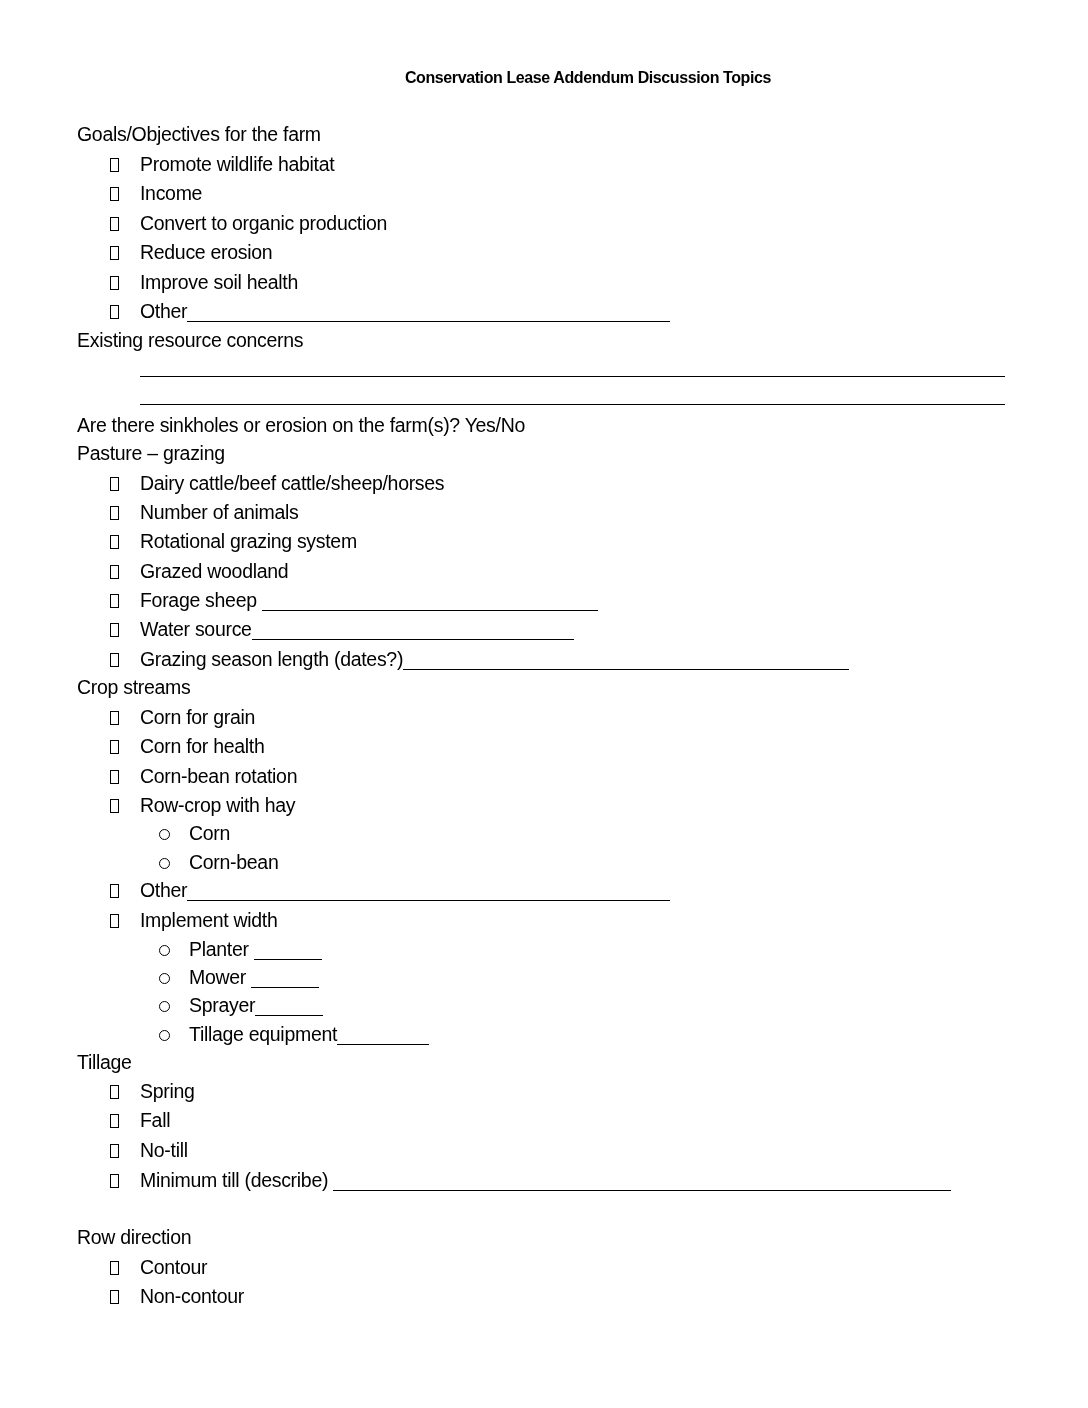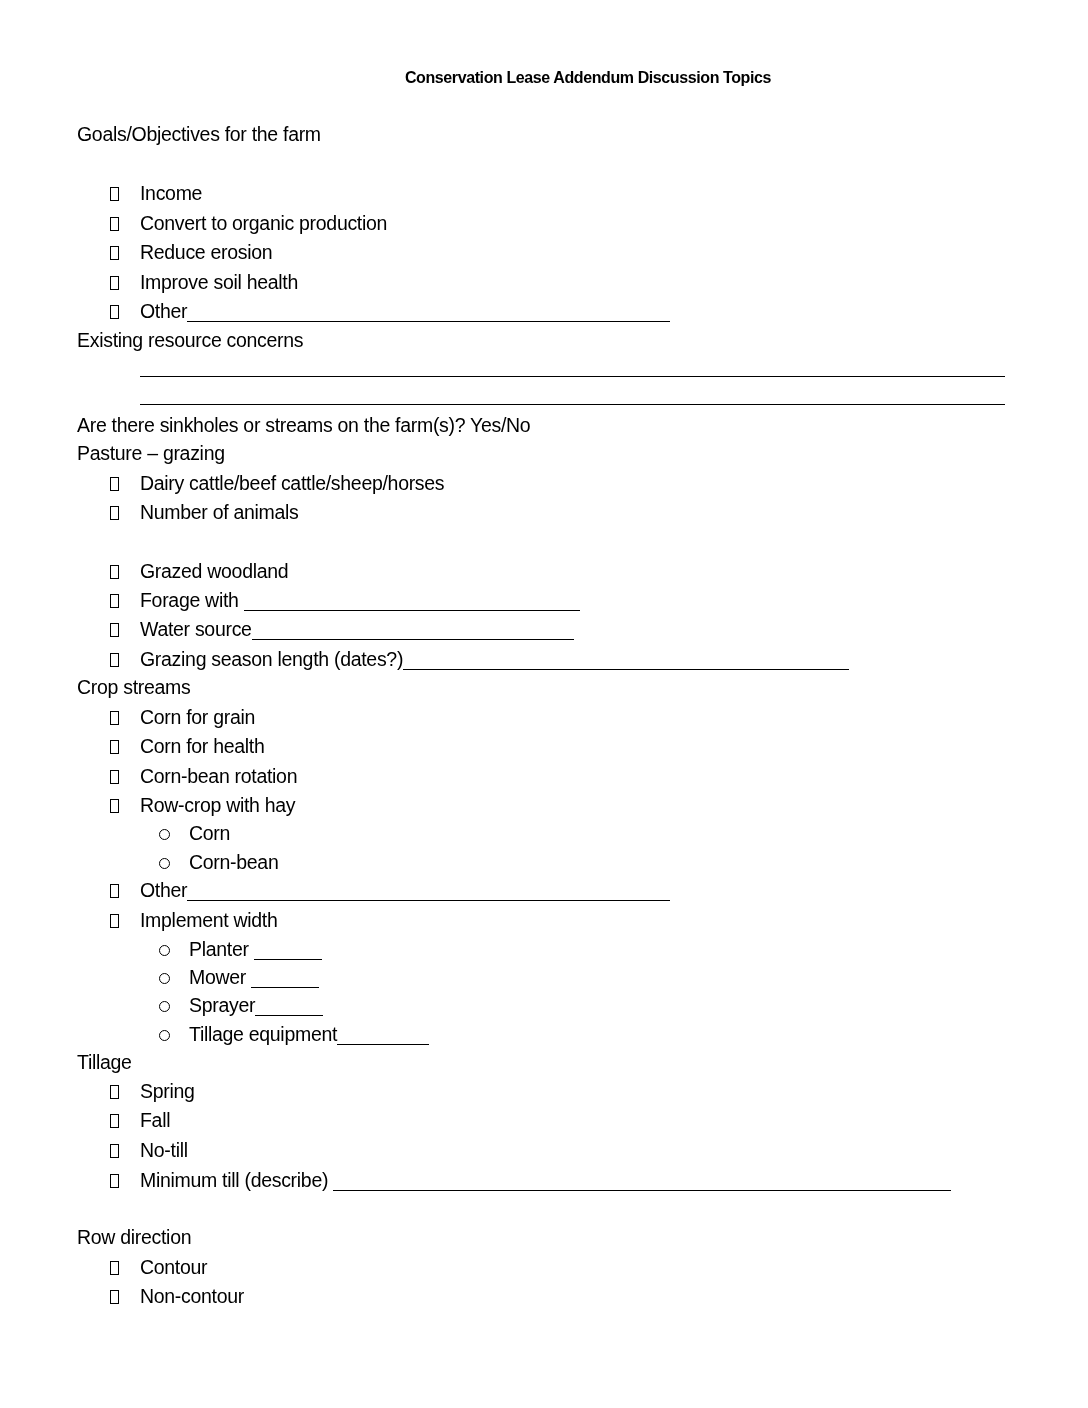--- a/index.html
+++ b/index.html
@@ -18,37 +18,39 @@
   .rule { position: absolute; left: 140px; width: 865px; border-bottom: 1.4px solid #000; height: 0; }
 </style>
 </head>
 <body>
 
 <div class="page">
 
   <div class="line title" style="top:78px"><span>Conservation Lease Addendum Discussion Topics</span></div>
 
   <div class="line heading" style="top:134px">Goals/Objectives for the farm</div>
+  <div class="line item" style="top:164px"><span class="box"></span><span>Promote wildlife habitat</span></div>
   <div class="line item" style="top:193px"><span class="box"></span><span>Income</span></div>
   <div class="line item" style="top:223px"><span class="box"></span><span>Convert to organic production</span></div>
   <div class="line item" style="top:252px"><span class="box"></span><span>Reduce erosion</span></div>
   <div class="line item" style="top:282px"><span class="box"></span><span>Improve soil health</span></div>
   <div class="line item" style="top:311px"><span class="box"></span><span>Other</span><span class="blank" style="width:483px"></span></div>
 
   <div class="line heading" style="top:340px">Existing resource concerns</div>
   <div class="rule" style="top:376px"></div>
   <div class="rule" style="top:404px"></div>
 
-  <div class="line heading" style="top:425px">Are there sinkholes or streams on the farm(s)? Yes/No</div>
+  <div class="line heading" style="top:425px">Are there sinkholes or erosion on the farm(s)? Yes/No</div>
 
   <div class="line heading" style="top:453px">Pasture – grazing</div>
   <div class="line item" style="top:483px"><span class="box"></span><span>Dairy cattle/beef cattle/sheep/horses</span></div>
   <div class="line item" style="top:512px"><span class="box"></span><span>Number of animals</span></div>
+  <div class="line item" style="top:541px"><span class="box"></span><span>Rotational grazing system</span></div>
   <div class="line item" style="top:571px"><span class="box"></span><span>Grazed woodland</span></div>
-  <div class="line item" style="top:600px"><span class="box"></span><span>Forage with </span><span class="blank" style="width:336px"></span></div>
+  <div class="line item" style="top:600px"><span class="box"></span><span>Forage sheep </span><span class="blank" style="width:336px"></span></div>
   <div class="line item" style="top:629px"><span class="box"></span><span>Water source</span><span class="blank" style="width:322px"></span></div>
   <div class="line item" style="top:659px"><span class="box"></span><span>Grazing season length (dates?)</span><span class="blank" style="width:446px"></span></div>
 
   <div class="line heading" style="top:687px">Crop streams</div>
   <div class="line item" style="top:717px"><span class="box"></span><span>Corn for grain</span></div>
   <div class="line item" style="top:746px"><span class="box"></span><span>Corn for health</span></div>
   <div class="line item" style="top:776px"><span class="box"></span><span>Corn-bean rotation</span></div>
   <div class="line item" style="top:805px"><span class="box"></span><span>Row-crop with hay</span></div>
   <div class="line sub" style="top:833px"><span class="circ"></span><span>Corn</span></div>
   <div class="line sub" style="top:862px"><span class="circ"></span><span>Corn-bean</span></div>

